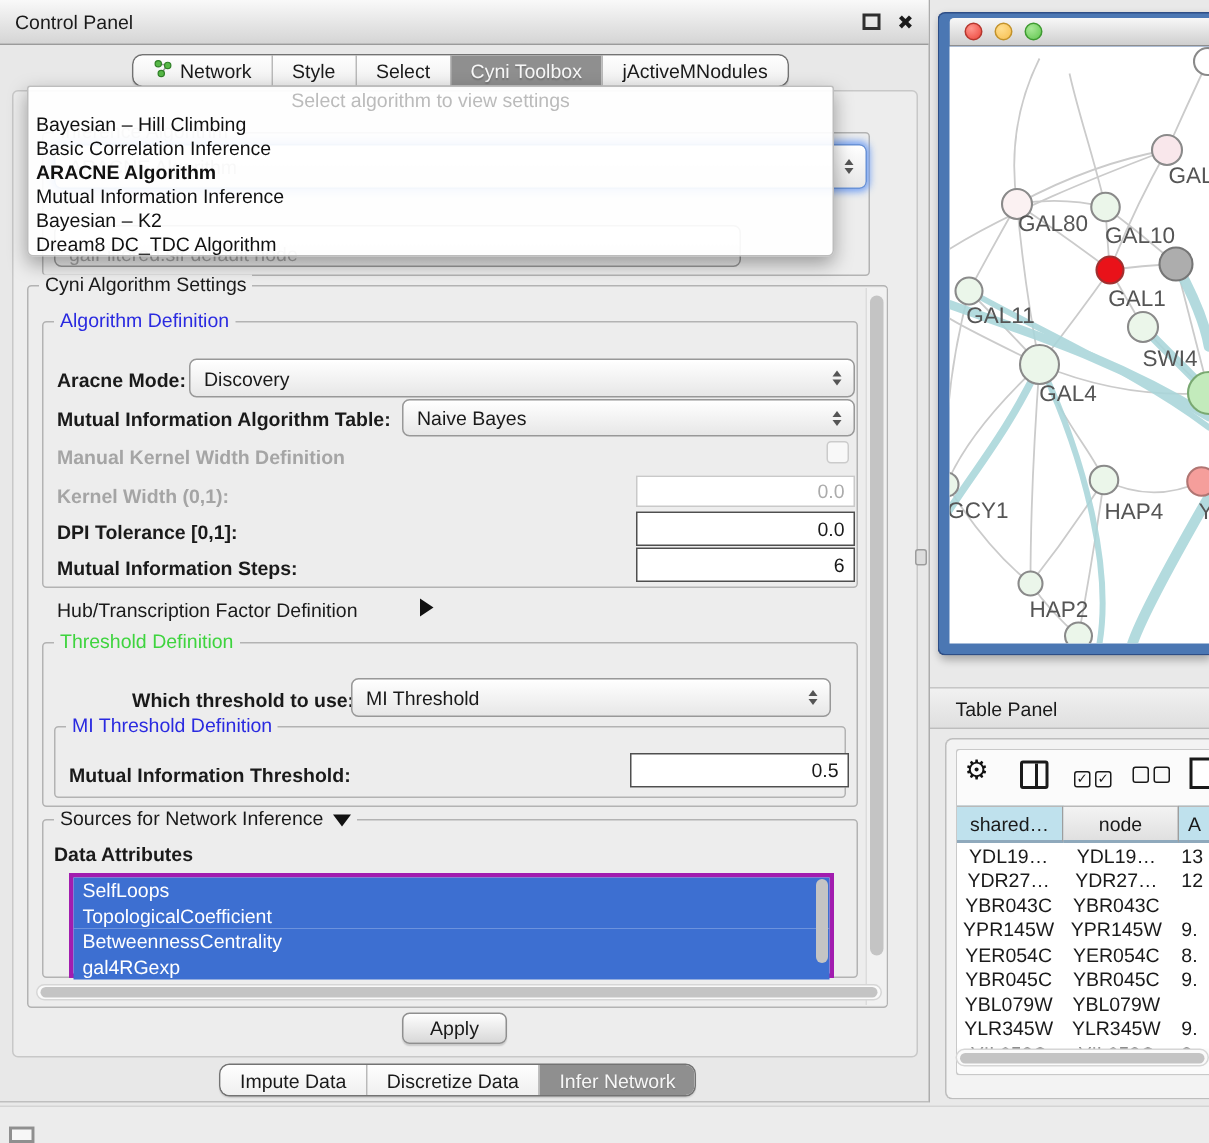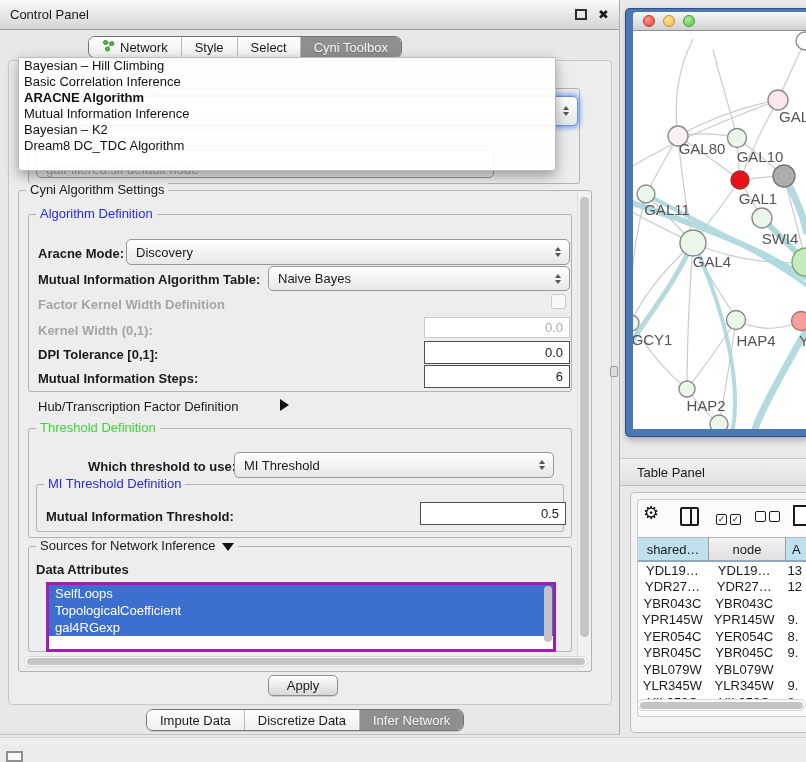--- a/index.html
+++ b/index.html
@@ -141,38 +141,42 @@
     </div>
     <div class="tab">
       <span>Style</span>
     </div>
     <div class="tab">
       <span>Select</span>
     </div>
     <div class="tab active">
       <span>Cyni Toolbox</span>
     </div>
+    <div class="tab">
+      <span>jActiveMNodules</span>
+    </div>
   </div>
 
   <div class="abs" id="panel-body"></div>
 
   <div class="gbox" style="left:28px; top:88px; width:552px; height:96px;"></div>
   <span class="gbox-label lbl dis" style="left:36px; top:81px;">Inference Algorithm</span>
   <div class="combo focused" style="left:36px; top:96px; width:542px; height:30px;">
     <span class="dis">ARACNE Algorithm</span>
     <span class="arrows">
         <span class="arr-up"></span>
         <span class="arr-dn"></span>
       </span>
   </div>
   <div class="combo" style="left:36px; top:150px; width:458px; height:28px; padding-top:10px;">
     <span class="dis">galFiltered.sif default node</span>
   </div>
 
   <div class="abs" id="algo-popup">
+    <div class="popup-header">Select algorithm to view settings</div>
     <div class="popup-item">Bayesian – Hill Climbing</div>
     <div class="popup-item">Basic Correlation Inference</div>
     <div class="popup-item sel">ARACNE Algorithm</div>
     <div class="popup-item">Mutual Information Inference</div>
     <div class="popup-item">Bayesian – K2</div>
     <div class="popup-item">Dream8 DC_TDC Algorithm</div>
   </div>
 
   <div class="gbox" style="left:18px; top:190px; width:574px; height:482px;"></div>
   <span class="gbox-label lbl" style="left:26px; top:183px;">Cyni Algorithm Settings</span>
@@ -194,21 +198,21 @@
 
   <span class="lbl b" style="left:38px; top:272px;">Mutual Information Algorithm Table:</span>
   <div class="combo" style="left:268px; top:266px; width:302px; height:25px;">
     <span>Naive Bayes</span>
     <span class="arrows">
         <span class="arr-up"></span>
         <span class="arr-dn"></span>
       </span>
   </div>
 
-  <span class="lbl b dis" style="left:38px; top:297px;">Factor Kernel Width Definition</span>
+  <span class="lbl b dis" style="left:38px; top:297px;">Manual Kernel Width Definition</span>
   <span class="cb" style="left:551px; top:294px;"></span>
 
   <span class="lbl b dis" style="left:38px; top:323px;">Kernel Width (0,1):</span>
   <div class="tfield off" style="left:424px; top:317px; width:146px; height:21px;">0.0</div>
 
   <span class="lbl b" style="left:38px; top:347px;">DPI Tolerance [0,1]:</span>
   <div class="tfield on" style="left:424px; top:341px; width:146px; height:23px;">0.0</div>
 
   <span class="lbl b" style="left:38px; top:371px;">Mutual Information Steps:</span>
   <div class="tfield on" style="left:424px; top:365px; width:146px; height:23px;">6</div>
@@ -233,20 +237,21 @@
   <span class="lbl b" style="left:46px; top:509px;">Mutual Information Threshold:</span>
   <div class="tfield on" style="left:420px; top:502px; width:146px; height:23px;padding-left:24px;">0.5</div>
 
   <div class="gbox" style="left:28px; top:546px; width:544px; height:106px;"></div>
   <span class="gbox-label lbl" style="left:36px; top:539px;"><span>Sources for Network Inference</span><span class="tri-down"></span></span>
   <span class="lbl b" style="left:36px; top:562px;">Data Attributes</span>
 
   <div class="listbox" style="left:46px; top:582px; width:510px; height:70px;">
     <div class="list-item">SelfLoops</div>
     <div class="list-item">TopologicalCoefficient</div>
+    <div class="list-item">BetweennessCentrality</div>
     <div class="list-item">gal4RGexp</div>
   </div>
   <div class="scroll-thumb" style="left:544px; top:586px; width:8px; height:56px;"></div>
 
   <div class="hscroll-track" style="left:24px; top:656px; width:564px; height:11px;"></div>
   <div class="scroll-thumb" style="left:27px; top:658px; width:558px; height:7px;"></div>
 
   <div class="btn" style="left:268px; top:675px; width:70px; height:21px;">Apply</div>
 
   <div class="seg abs" style="left:146px; top:709px;">

